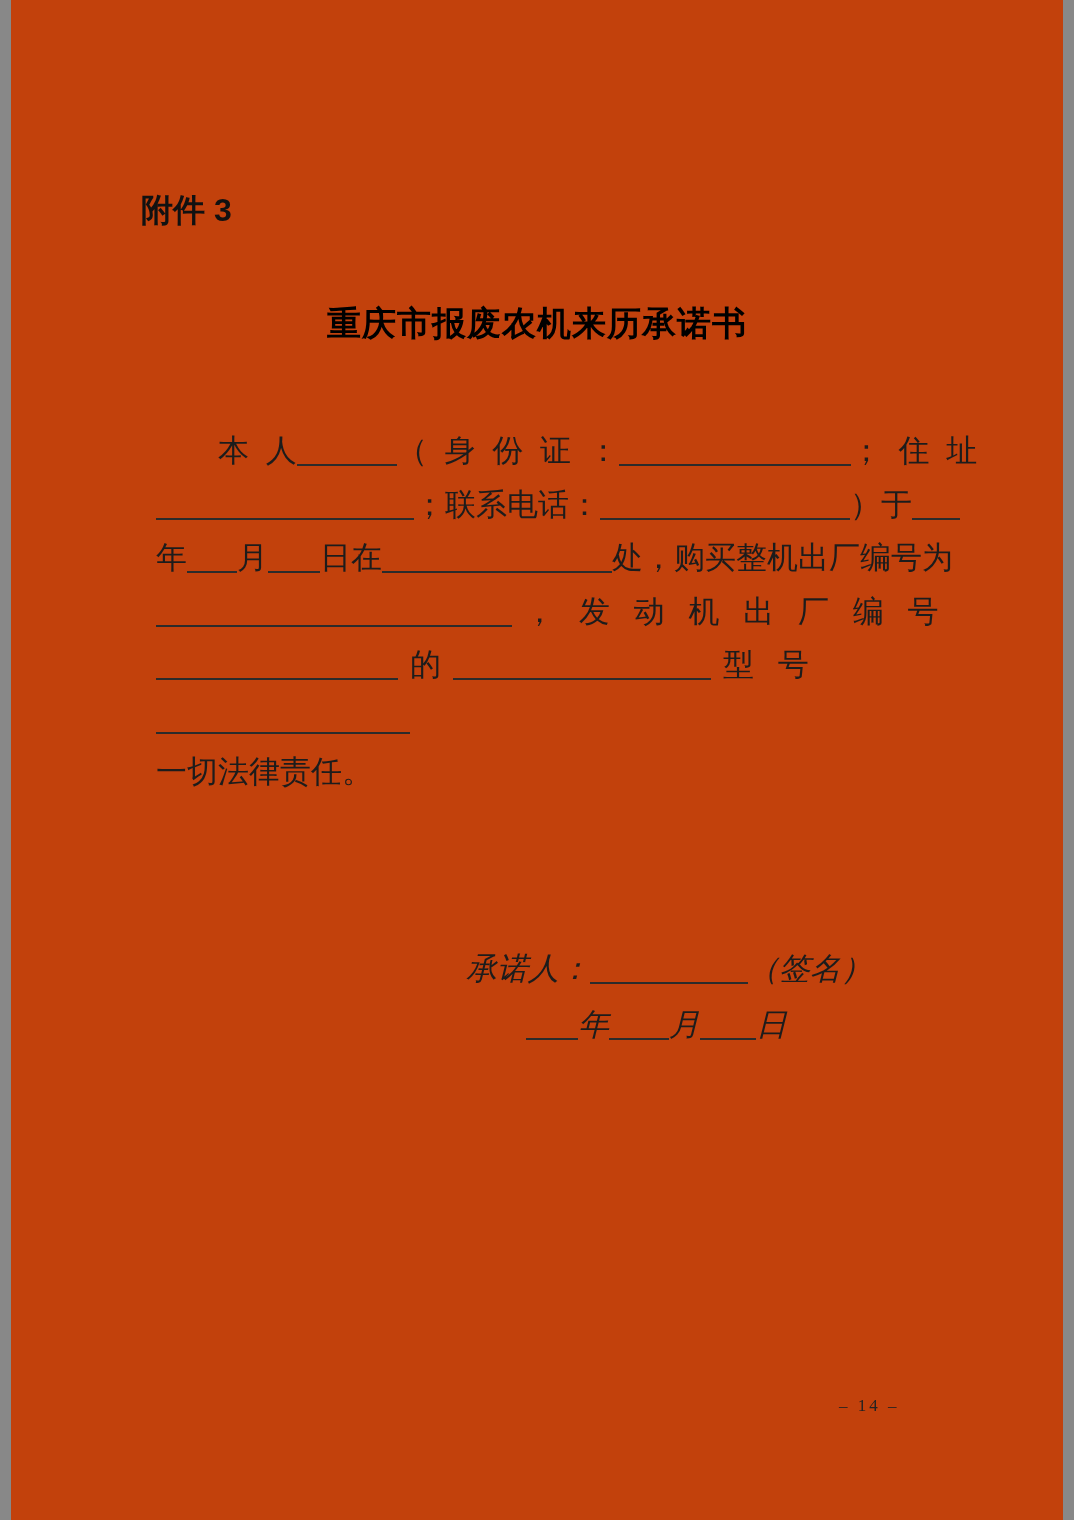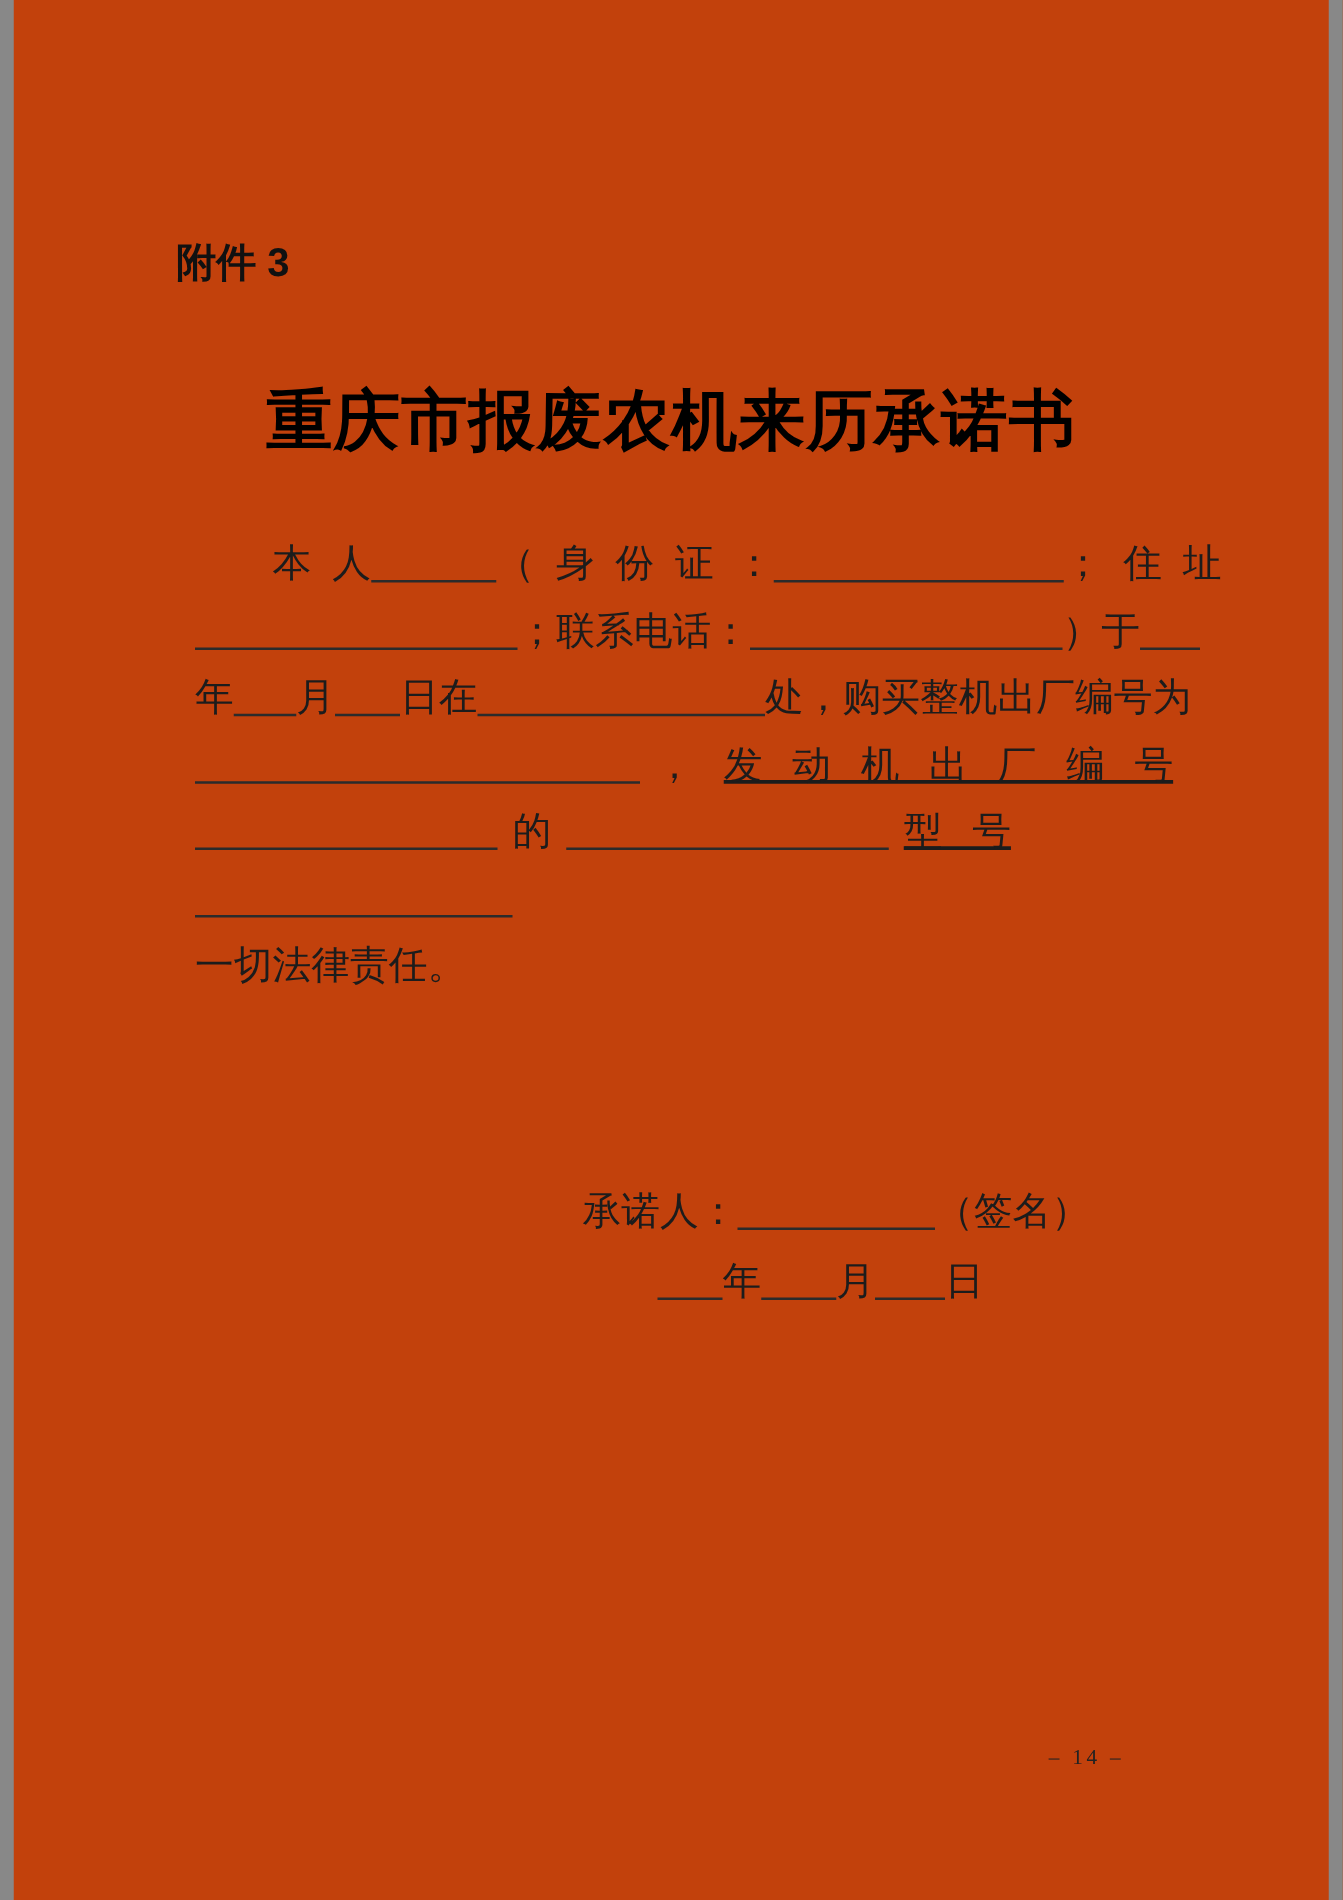--- a/index.html
+++ b/index.html
@@ -23,56 +23,57 @@
     font-weight: 700;
     color: #111;
     white-space: nowrap;
   }
   .doc-title {
     position: absolute;
     left: 0;
     top: 301px;
     width: 100%;
     text-align: center;
-    font-size: 53px;
+    font-size: 34px;
     font-weight: 700;
     letter-spacing: 1px;
     color: #000;
     white-space: nowrap;
   }
   .body-block {
     position: absolute;
     left: 145px;
     top: 424px;
     width: 790px;
     font-size: 31px;
   }
   .doc-line {
     height: 53.5px;
     line-height: 53.5px;
     white-space: nowrap;
   }
   .doc-line.indent { text-indent: 62px; }
   .doc-line.spread { word-spacing: 16px; }
   .doc-line.spread .txt { margin: 0 12px; }
-  .doc-line.spread .txt:last-child { margin-right: 0; text-decoration: underline; }
+  .doc-line.spread .txt:last-child { margin-right: 0; }
   .doc-line.spread .blank:first-child { margin-left: 0; }
   .doc-line.spread-sm { word-spacing: 9px; }
   .blank {
     display: inline-block;
     height: 1em;
     border-bottom: 2px solid #2b2b2b;
     position: relative;
     top: 5px;
   }
   .signature-block {
     position: absolute;
     left: 455px;
     top: 941px;
     font-size: 31px;
+    font-style: italic;
   }
   .signature-block .doc-line { height: 56px; line-height: 56px; }
   .doc-line.date-offset { margin-left: 60px; }
   .page-number {
     position: absolute;
     left: 828px;
     top: 1396px;
     font-size: 17px;
     letter-spacing: 3px;
     color: #222;

